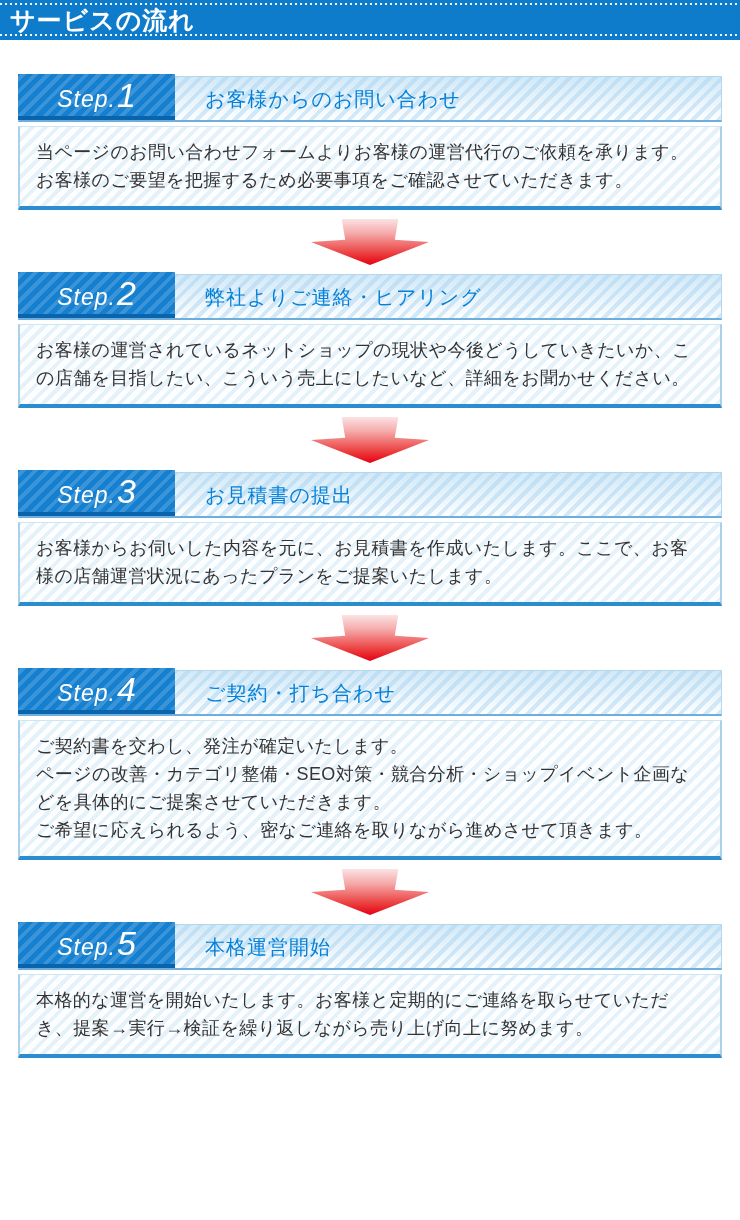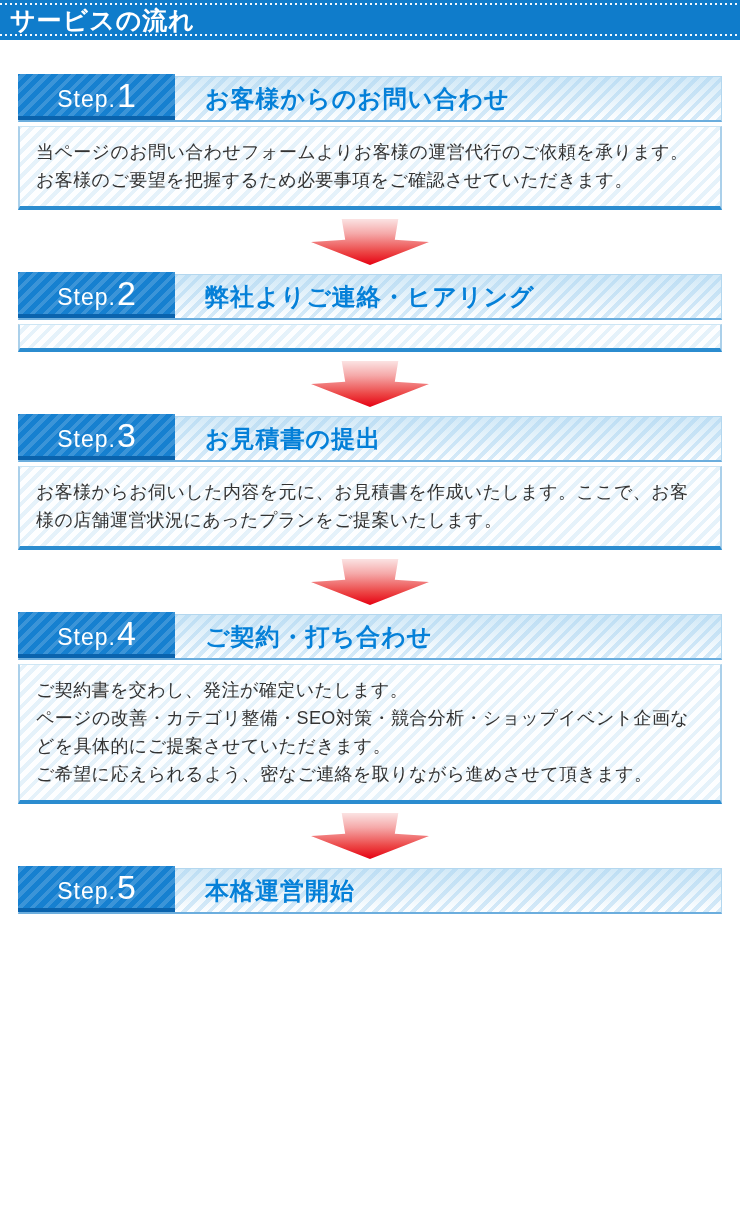--- a/index.html
+++ b/index.html
@@ -43,34 +43,35 @@
   .step-header{
     height:46px;
     border:1px solid #b3d7ef;
     border-bottom:2px solid #6caede;
     background:
       repeating-linear-gradient(-45deg,rgba(164,209,240,.45) 0 4px,rgba(255,255,255,0) 4px 9px),
       linear-gradient(180deg,#d2e9f7 0%,#e9f4fb 55%,#fdfeff 100%);
   }
   .step-title{
     margin-left:186px;
-    font-size:24px;font-weight:bold;
+    font-size:20px;font-weight:normal;
     color:var(--title-blue);
     line-height:44px;
     letter-spacing:1px;
   }
   .step-badge{
     position:absolute;top:-2px;left:0;
     width:157px;height:46px;
     border-bottom:4px solid var(--badge-edge);
     background:
       repeating-linear-gradient(-45deg,rgba(255,255,255,.16) 0 4px,rgba(255,255,255,0) 4px 9px),
       var(--badge-blue);
     display:flex;align-items:center;justify-content:center;
     color:#fff;
+    font-style:italic;
   }
   .step-badge .line{line-height:1;white-space:nowrap;}
   .step-badge .st{font-size:23px;letter-spacing:1px;}
   .step-badge .num{font-size:34px;margin-left:1px;}
   .step-body{
     margin-top:4px;
     border:2px solid var(--border-light);
     border-top:1px solid #cde6f5;
     border-bottom:4px solid var(--border-bottom);
     background:
@@ -117,20 +118,21 @@
   </div>
 <div class="arrow"></div>
   <div class="step-block">
     <div class="step-header">
       <div class="step-badge">
         <span class="line"><span class="st">Step.</span><span class="num">2</span></span>
       </div>
       <div class="step-title">弊社よりご連絡・ヒアリング</div>
     </div>
     <div class="step-body">
+        <p>お客様の運営されているネットショップの現状や今後どうしていきたいか、この店舗を目指したい、こういう売上にしたいなど、詳細をお聞かせください。</p>
       </div>
   </div>
 <div class="arrow"></div>
   <div class="step-block">
     <div class="step-header">
       <div class="step-badge">
         <span class="line"><span class="st">Step.</span><span class="num">3</span></span>
       </div>
       <div class="step-title">お見積書の提出</div>
     </div>
@@ -153,14 +155,17 @@
       </div>
   </div>
 <div class="arrow"></div>
   <div class="step-block">
     <div class="step-header">
       <div class="step-badge">
         <span class="line"><span class="st">Step.</span><span class="num">5</span></span>
       </div>
       <div class="step-title">本格運営開始</div>
     </div>
+    <div class="step-body">
+        <p>本格的な運営を開始いたします。お客様と定期的にご連絡を取らせていただき、提案→実行→検証を繰り返しながら売り上げ向上に努めます。</p>
+      </div>
   </div>
 </div>
 
 </body></html>

